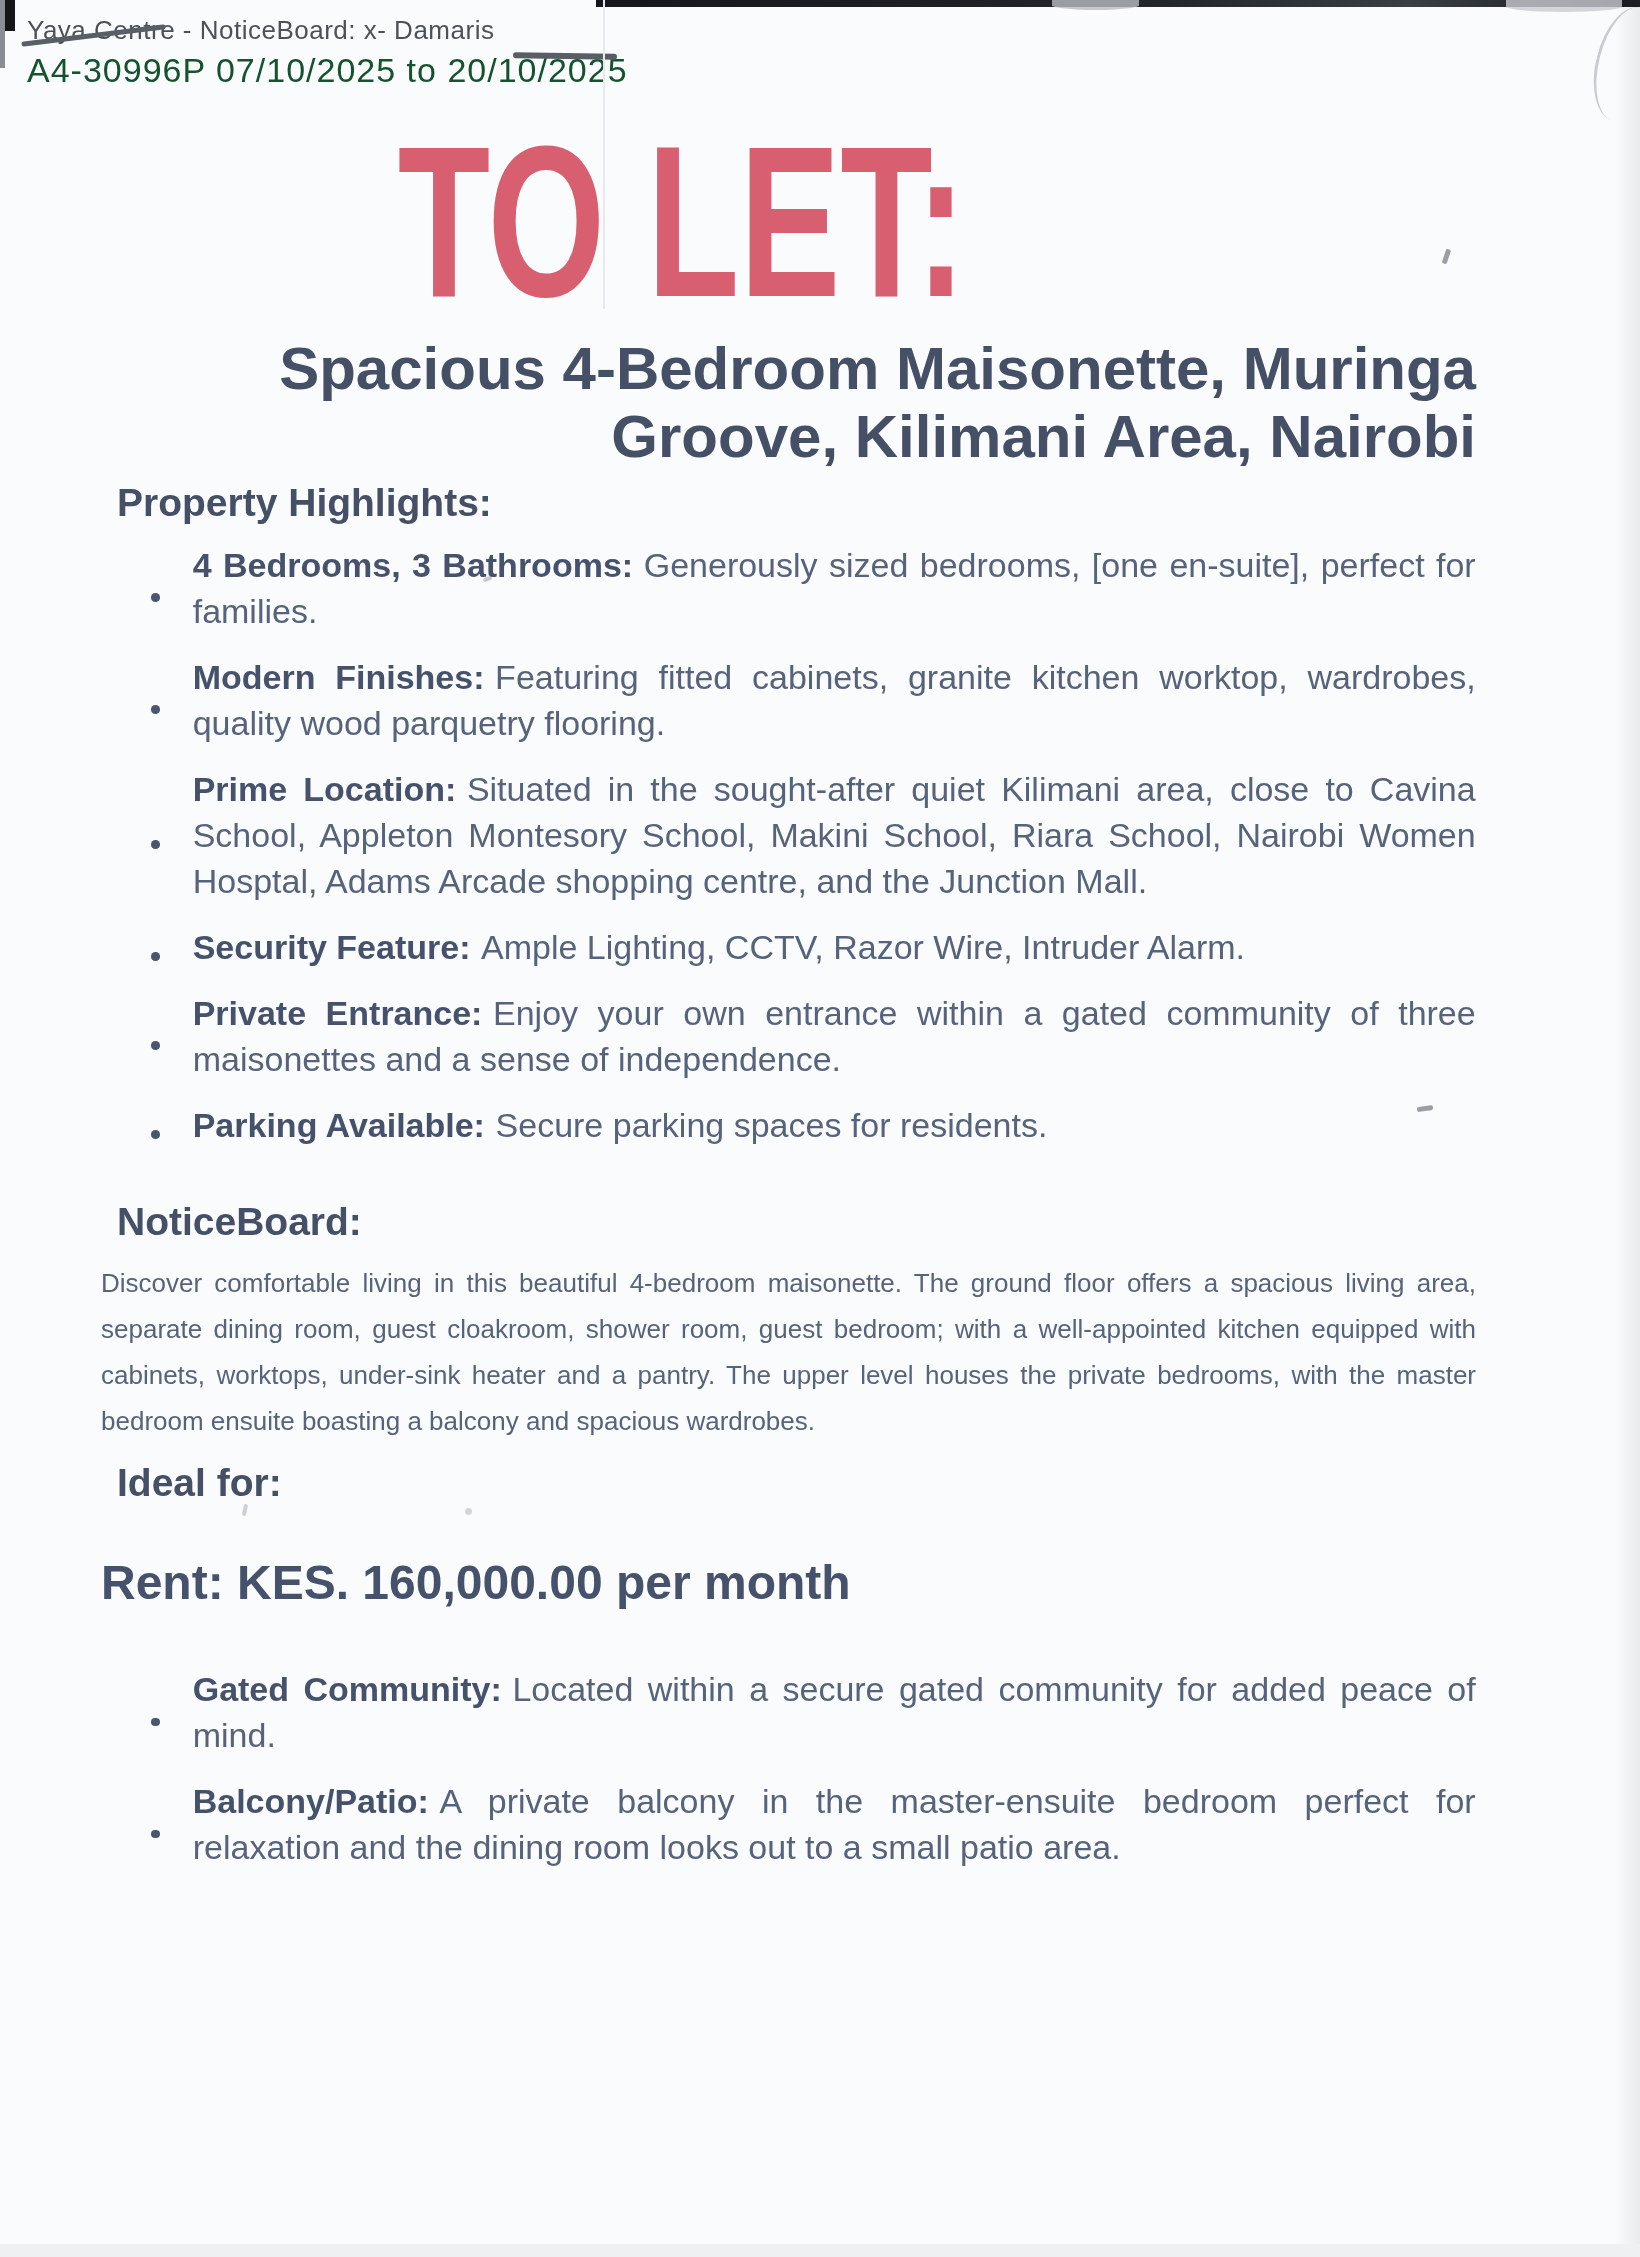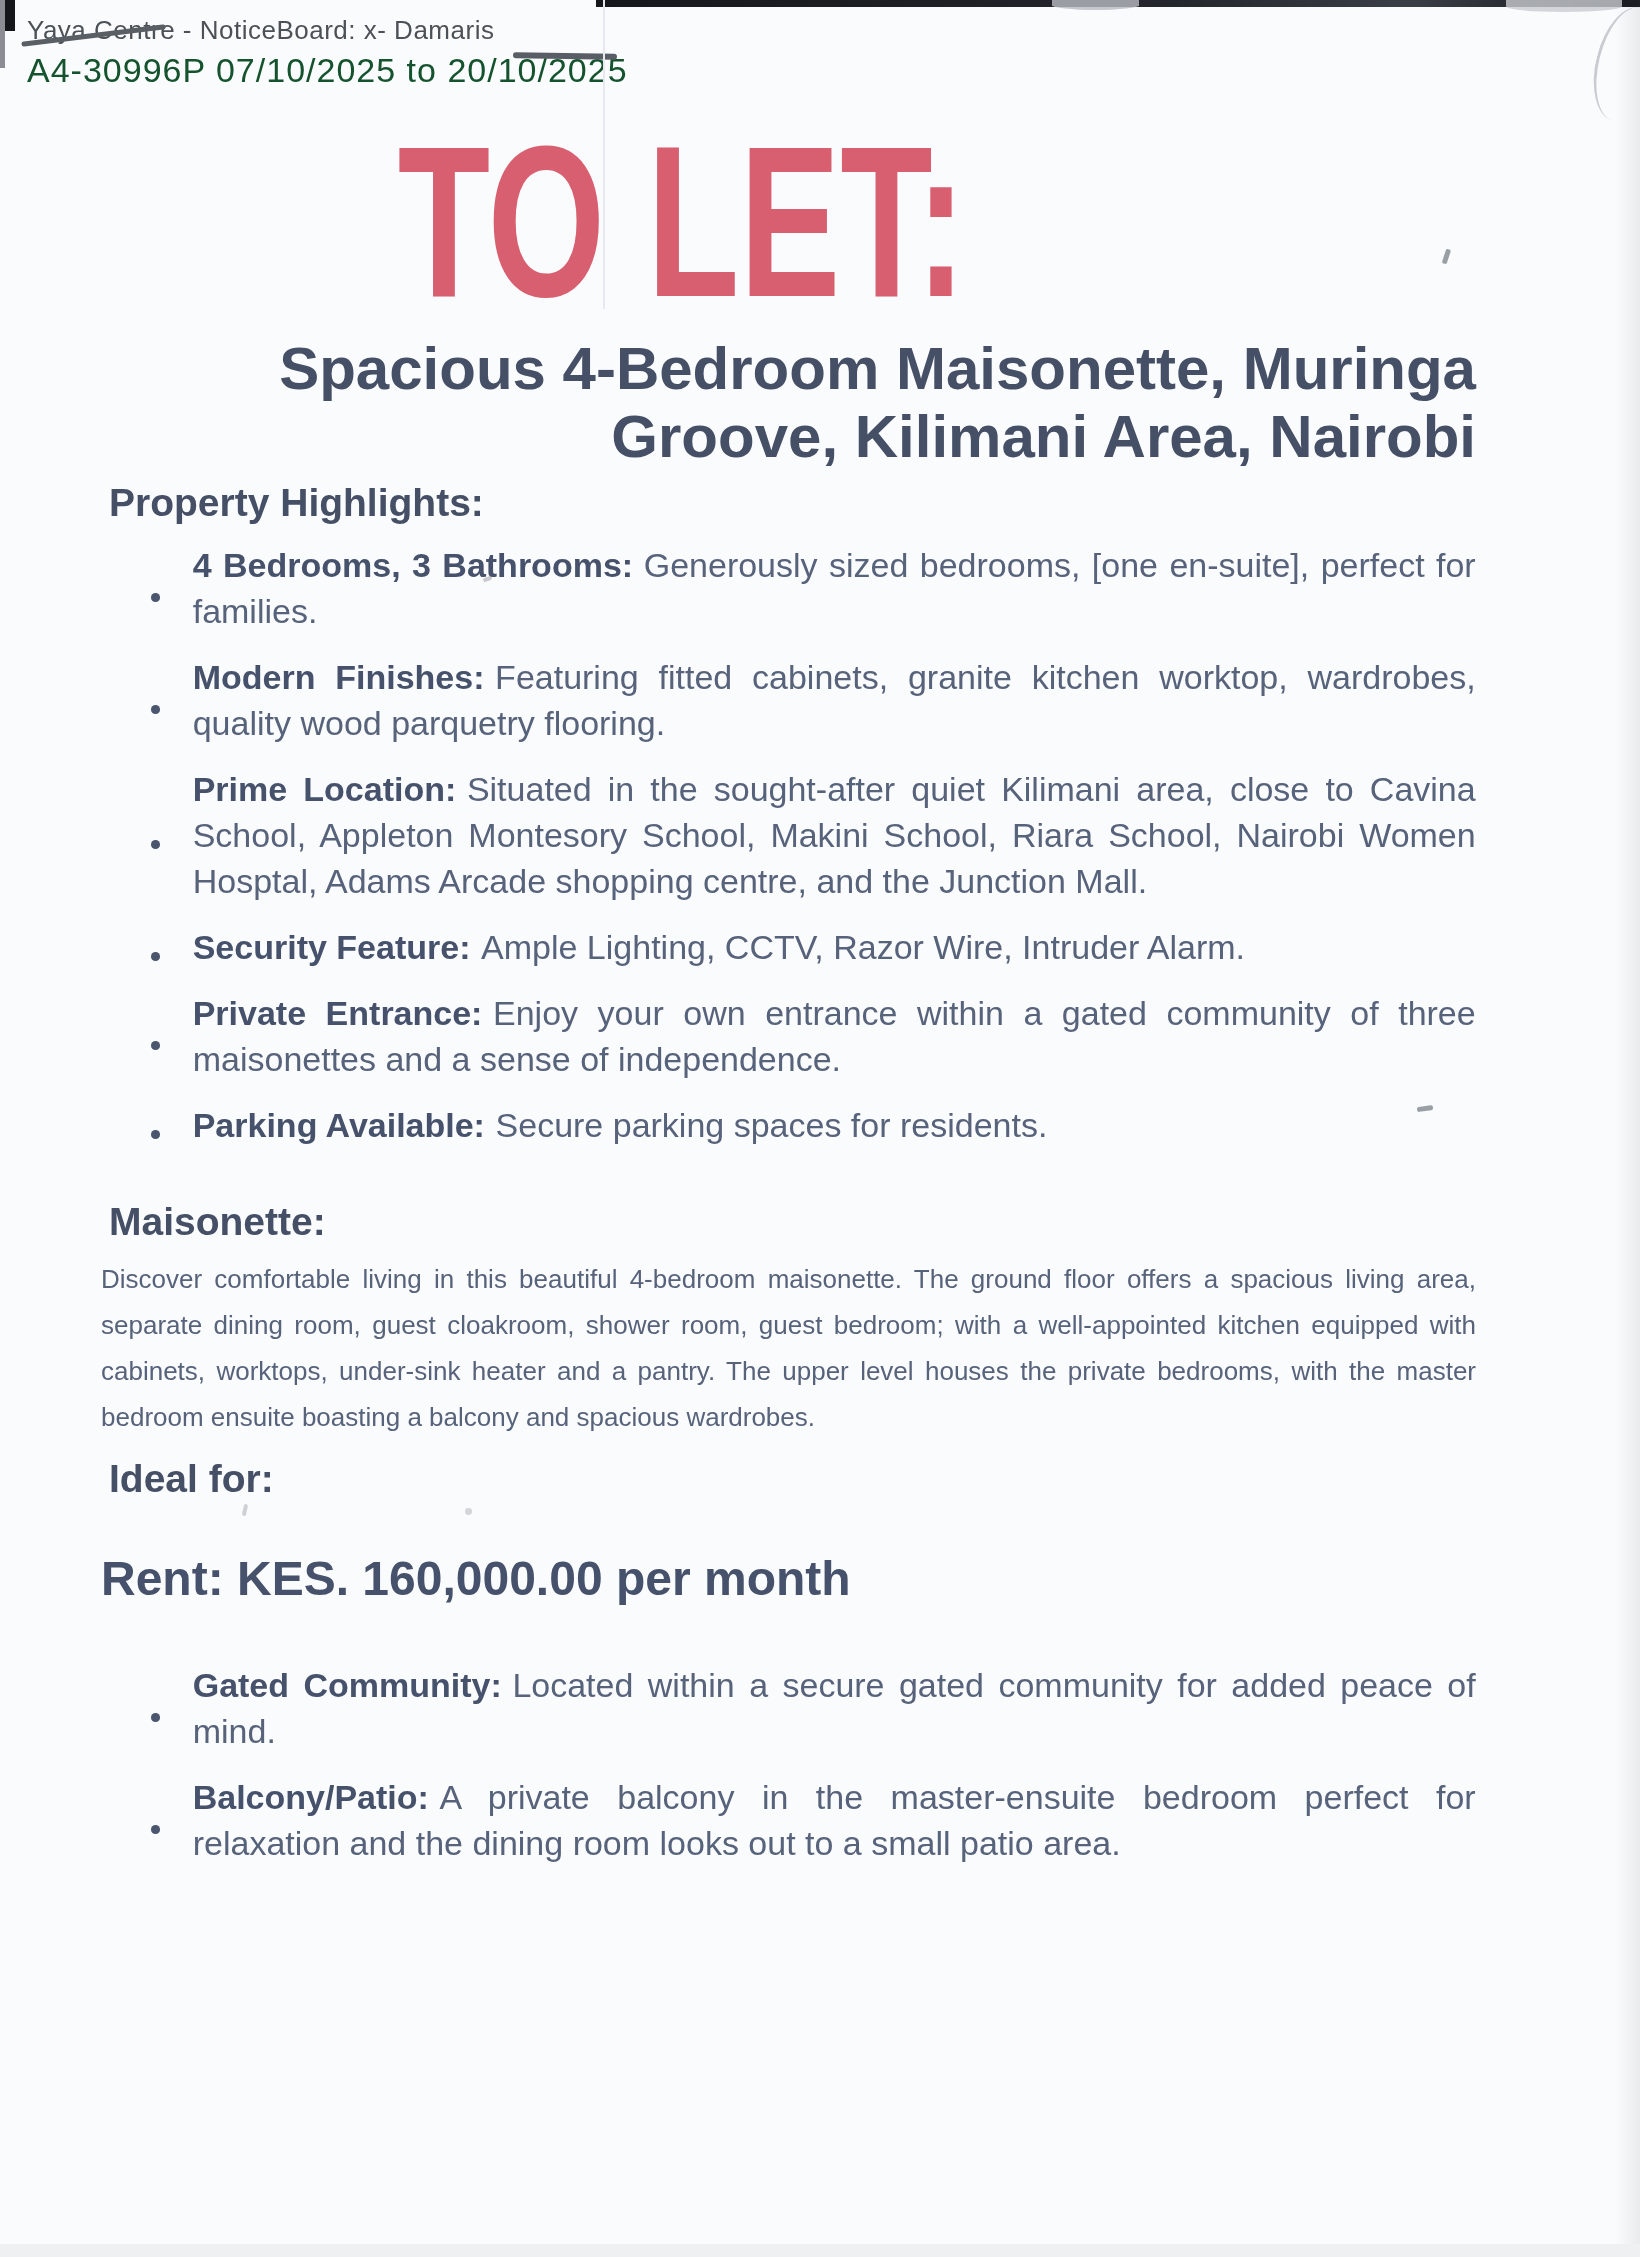--- a/index.html
+++ b/index.html
@@ -52,21 +52,21 @@
     font-size: 216px; line-height: 1; font-weight: bold;
     color: #d75f70;
     transform: scaleX(.70); transform-origin: center;
     white-space: nowrap;
   }
 
   .title { margin: 5.8px 0 0 0; text-align: right; font-size: 60px; line-height: 68px;
     font-weight: bold; color: #454f66; }
   .title span { display: block; }
 
-  .sec { margin: 8px; font-size: 39px; font-weight: bold; color: #454f66; }
+  .sec { margin: 16px; font-size: 39px; font-weight: bold; color: #454f66; }
   .sec-highlights { margin-top: 9.7px; }
   .sec-desc { margin-top: 52px; }
   .sec-ideal { margin-top: 17.4px; }
 
   .bullets { margin-top: 17.4px; }
   .bullet { display: flex; align-items: center; margin-bottom: 20px; }
   .dot { flex: 0 0 auto; width: 8.7px; height: 8.7px; border-radius: 50%;
     background: #4a556e; margin: 19.3px 0 0 50px; }
   .btext { margin: 0 0 0 33px; width: 1283px; text-align: justify;
     font-size: 34px; line-height: 46px; color: #57627b; }
@@ -146,21 +146,21 @@
       <div class="bullet">
         <span class="dot"></span>
         <p class="btext"><strong>Private Entrance:</strong><span>Enjoy your own entrance within a gated community of three maisonettes and a sense of independence.</span></p>
       </div>
       <div class="bullet">
         <span class="dot"></span>
         <p class="btext"><strong>Parking Available:</strong><span>Secure parking spaces for residents.</span></p>
       </div>
     </div>
 
-    <h3 class="sec sec-desc">Maisonette:</h3>
+    <h3 class="sec sec-desc">NoticeBoard:</h3>
     <p class="para">Discover comfortable living in this beautiful 4-bedroom maisonette. The ground floor offers a spacious living area, separate dining room, guest cloakroom, shower room, guest bedroom; with a well-appointed kitchen equipped with cabinets, worktops, under-sink heater and a pantry. The upper level houses the private bedrooms, with the master bedroom ensuite boasting a balcony and spacious wardrobes.</p>
 
     <h3 class="sec sec-ideal">Ideal for:</h3>
 
     <p class="bold-line rent">Rent: KES. 160,000.00 per month</p>
 
     <div class="bullets extra">
       <div class="bullet">
         <span class="dot"></span>
         <p class="btext"><strong>Gated Community:</strong><span>Located within a secure gated ​community for added peace of mind.</span></p>

